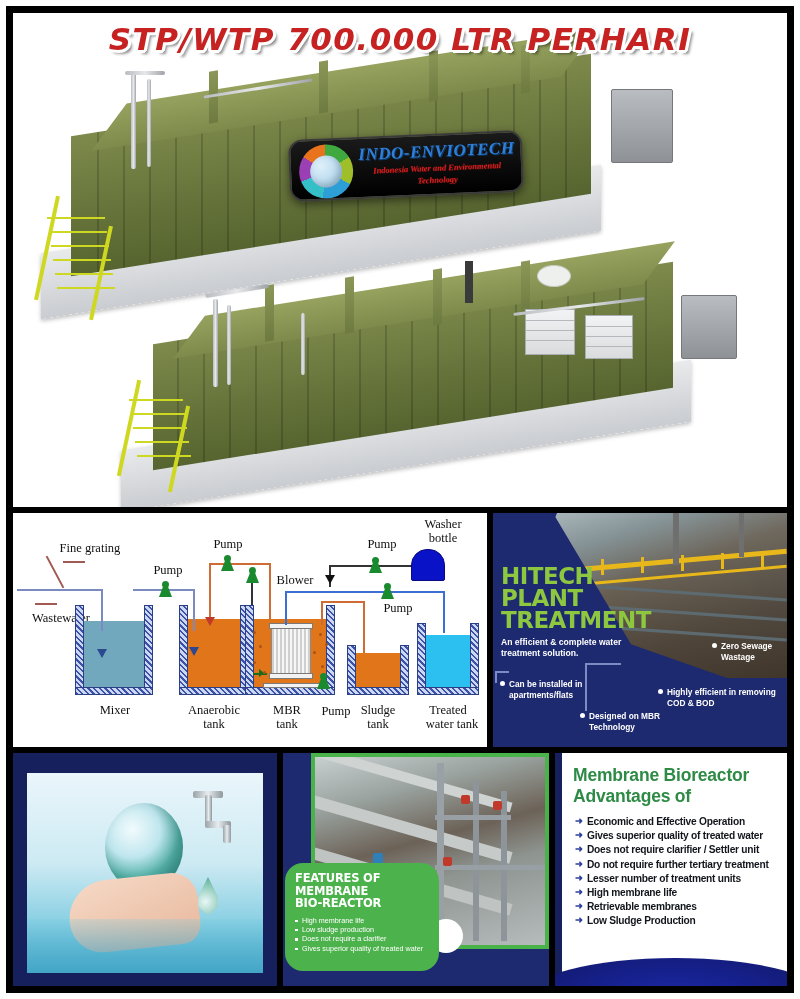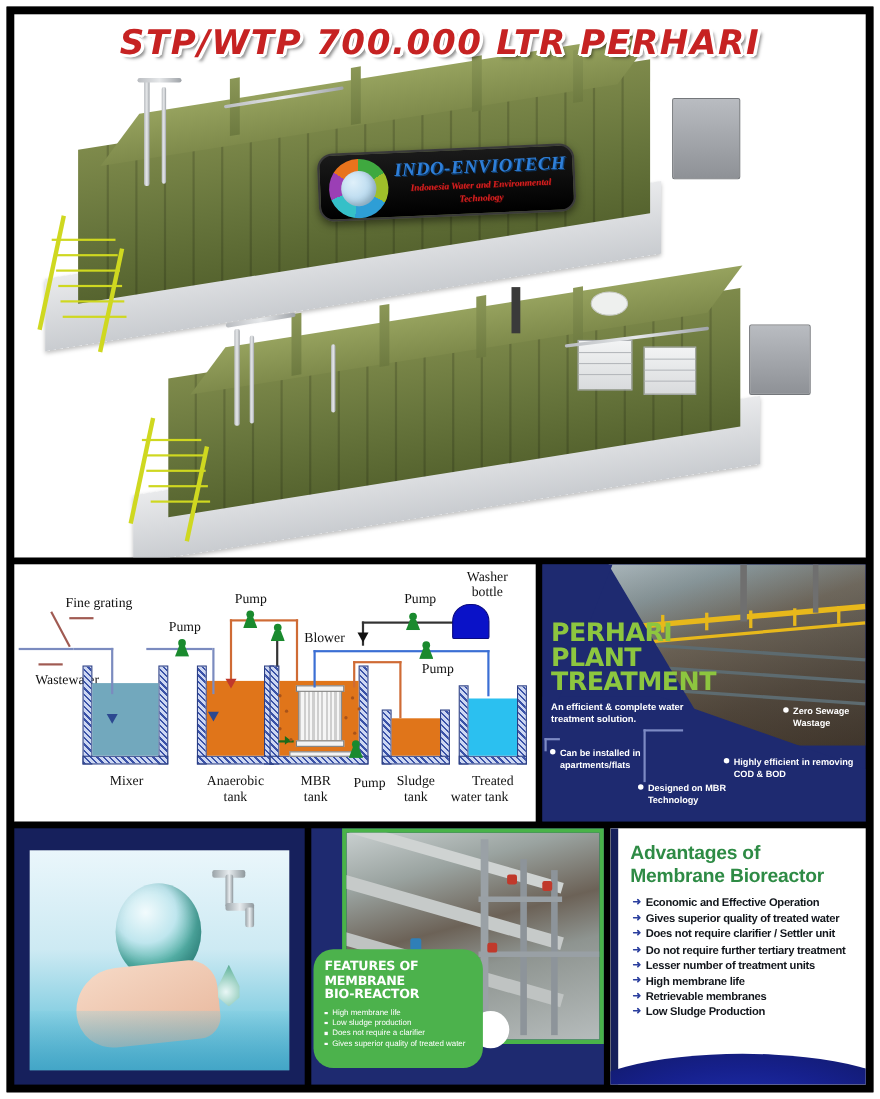--- a/index.html
+++ b/index.html
@@ -441,21 +441,21 @@
       </div>
 
       <div class="dlabel" style="left:66px; top:190px; width:72px;">Mixer</div>
       <div class="dlabel" style="left:158px; top:190px; width:86px;">Anaerobic</div>
       <div class="dlabel" style="left:158px; top:204px; width:86px;">tank</div>
       <div class="dlabel" style="left:246px; top:190px; width:56px;">MBR</div>
       <div class="dlabel" style="left:246px; top:204px; width:56px;">tank</div>
       <div class="dlabel" style="left:334px; top:190px; width:62px;">Sludge</div>
       <div class="dlabel" style="left:334px; top:204px; width:62px;">tank</div>
       <div class="dlabel" style="left:398px; top:190px; width:74px;">Treated</div>
-      <div class="dlabel" style="left:384px; top:204px; width:78px;">water tank</div>
+      <div class="dlabel" style="left:400px; top:204px; width:78px;">water tank</div>
     </div>
 
     <div class="stp">
       <div class="stp-photo">
         <div class="stp-rail" style="left:0; top:46px; width:234px; height:5px; transform:rotate(-5deg);"></div>
         <div class="stp-rail" style="left:0; top:62px; width:234px; height:3px; transform:rotate(-5deg);"></div>
         <div class="stp-rail" style="left:8px; top:48px; width:3px; height:16px;"></div>
         <div class="stp-rail" style="left:48px; top:46px; width:3px; height:16px;"></div>
         <div class="stp-rail" style="left:88px; top:44px; width:3px; height:16px;"></div>
         <div class="stp-rail" style="left:128px; top:42px; width:3px; height:16px;"></div>
@@ -466,21 +466,21 @@
         <div style="position:absolute;left:20px;top:118px;width:214px;height:3px;background:#5d6b70;transform:rotate(4deg);"></div>
         <div style="position:absolute;left:120px;top:0;width:6px;height:52px;background:#6f6f6f;"></div>
         <div style="position:absolute;left:186px;top:0;width:5px;height:44px;background:#6f6f6f;"></div>
       </div>
       <div style="position:absolute; left:0; top:120px; width:294px; height:114px;
            background:#1e2a70; clip-path:polygon(0 0,36% 0,100% 58%,100% 100%,0 100%);"></div>
       <div style="position:absolute; left:0; top:0; width:64px; height:160px;
            background:#1e2a70; clip-path:polygon(0 0,100% 0,0 100%);"></div>
 
       <div class="stp-h1">
-        <div>PERHARI</div>
+        <div>HITECH</div>
         <div>PLANT</div>
         <div>TREATMENT</div>
       </div>
       <div class="stp-sub">An efficient &amp; complete water treatment solution.</div>
 
       <div class="stp-b" style="left:16px; top:166px; width:100px;">
         <span class="dot"></span><span>Can be installed in apartments/flats</span>
       </div>
       <div class="stp-b" style="left:96px; top:198px; width:96px;">
         <span class="dot"></span><span>Designed on MBR Technology</span>
@@ -544,22 +544,22 @@
           <li>Low sludge production</li>
           <li>Does not require a clarifier</li>
           <li>Gives superior quality of treated water</li>
         </ul>
       </div>
     </div>
 
     <div class="b3">
       <div class="b3-strip"></div>
       <div class="b3-h">
+        <div>Membrane Bioreactor</div>
         <div>Advantages of</div>
-        <div>Membrane Bioreactor</div>
       </div>
       <ul class="b3-list">
         <li>Economic and Effective Operation</li>
         <li>Gives superior quality of treated water</li>
         <li>Does not require clarifier / Settler unit</li>
         <li>Do not require further tertiary treatment</li>
         <li>Lesser number of treatment units</li>
         <li>High membrane life</li>
         <li>Retrievable membranes</li>
         <li>Low Sludge Production</li>

